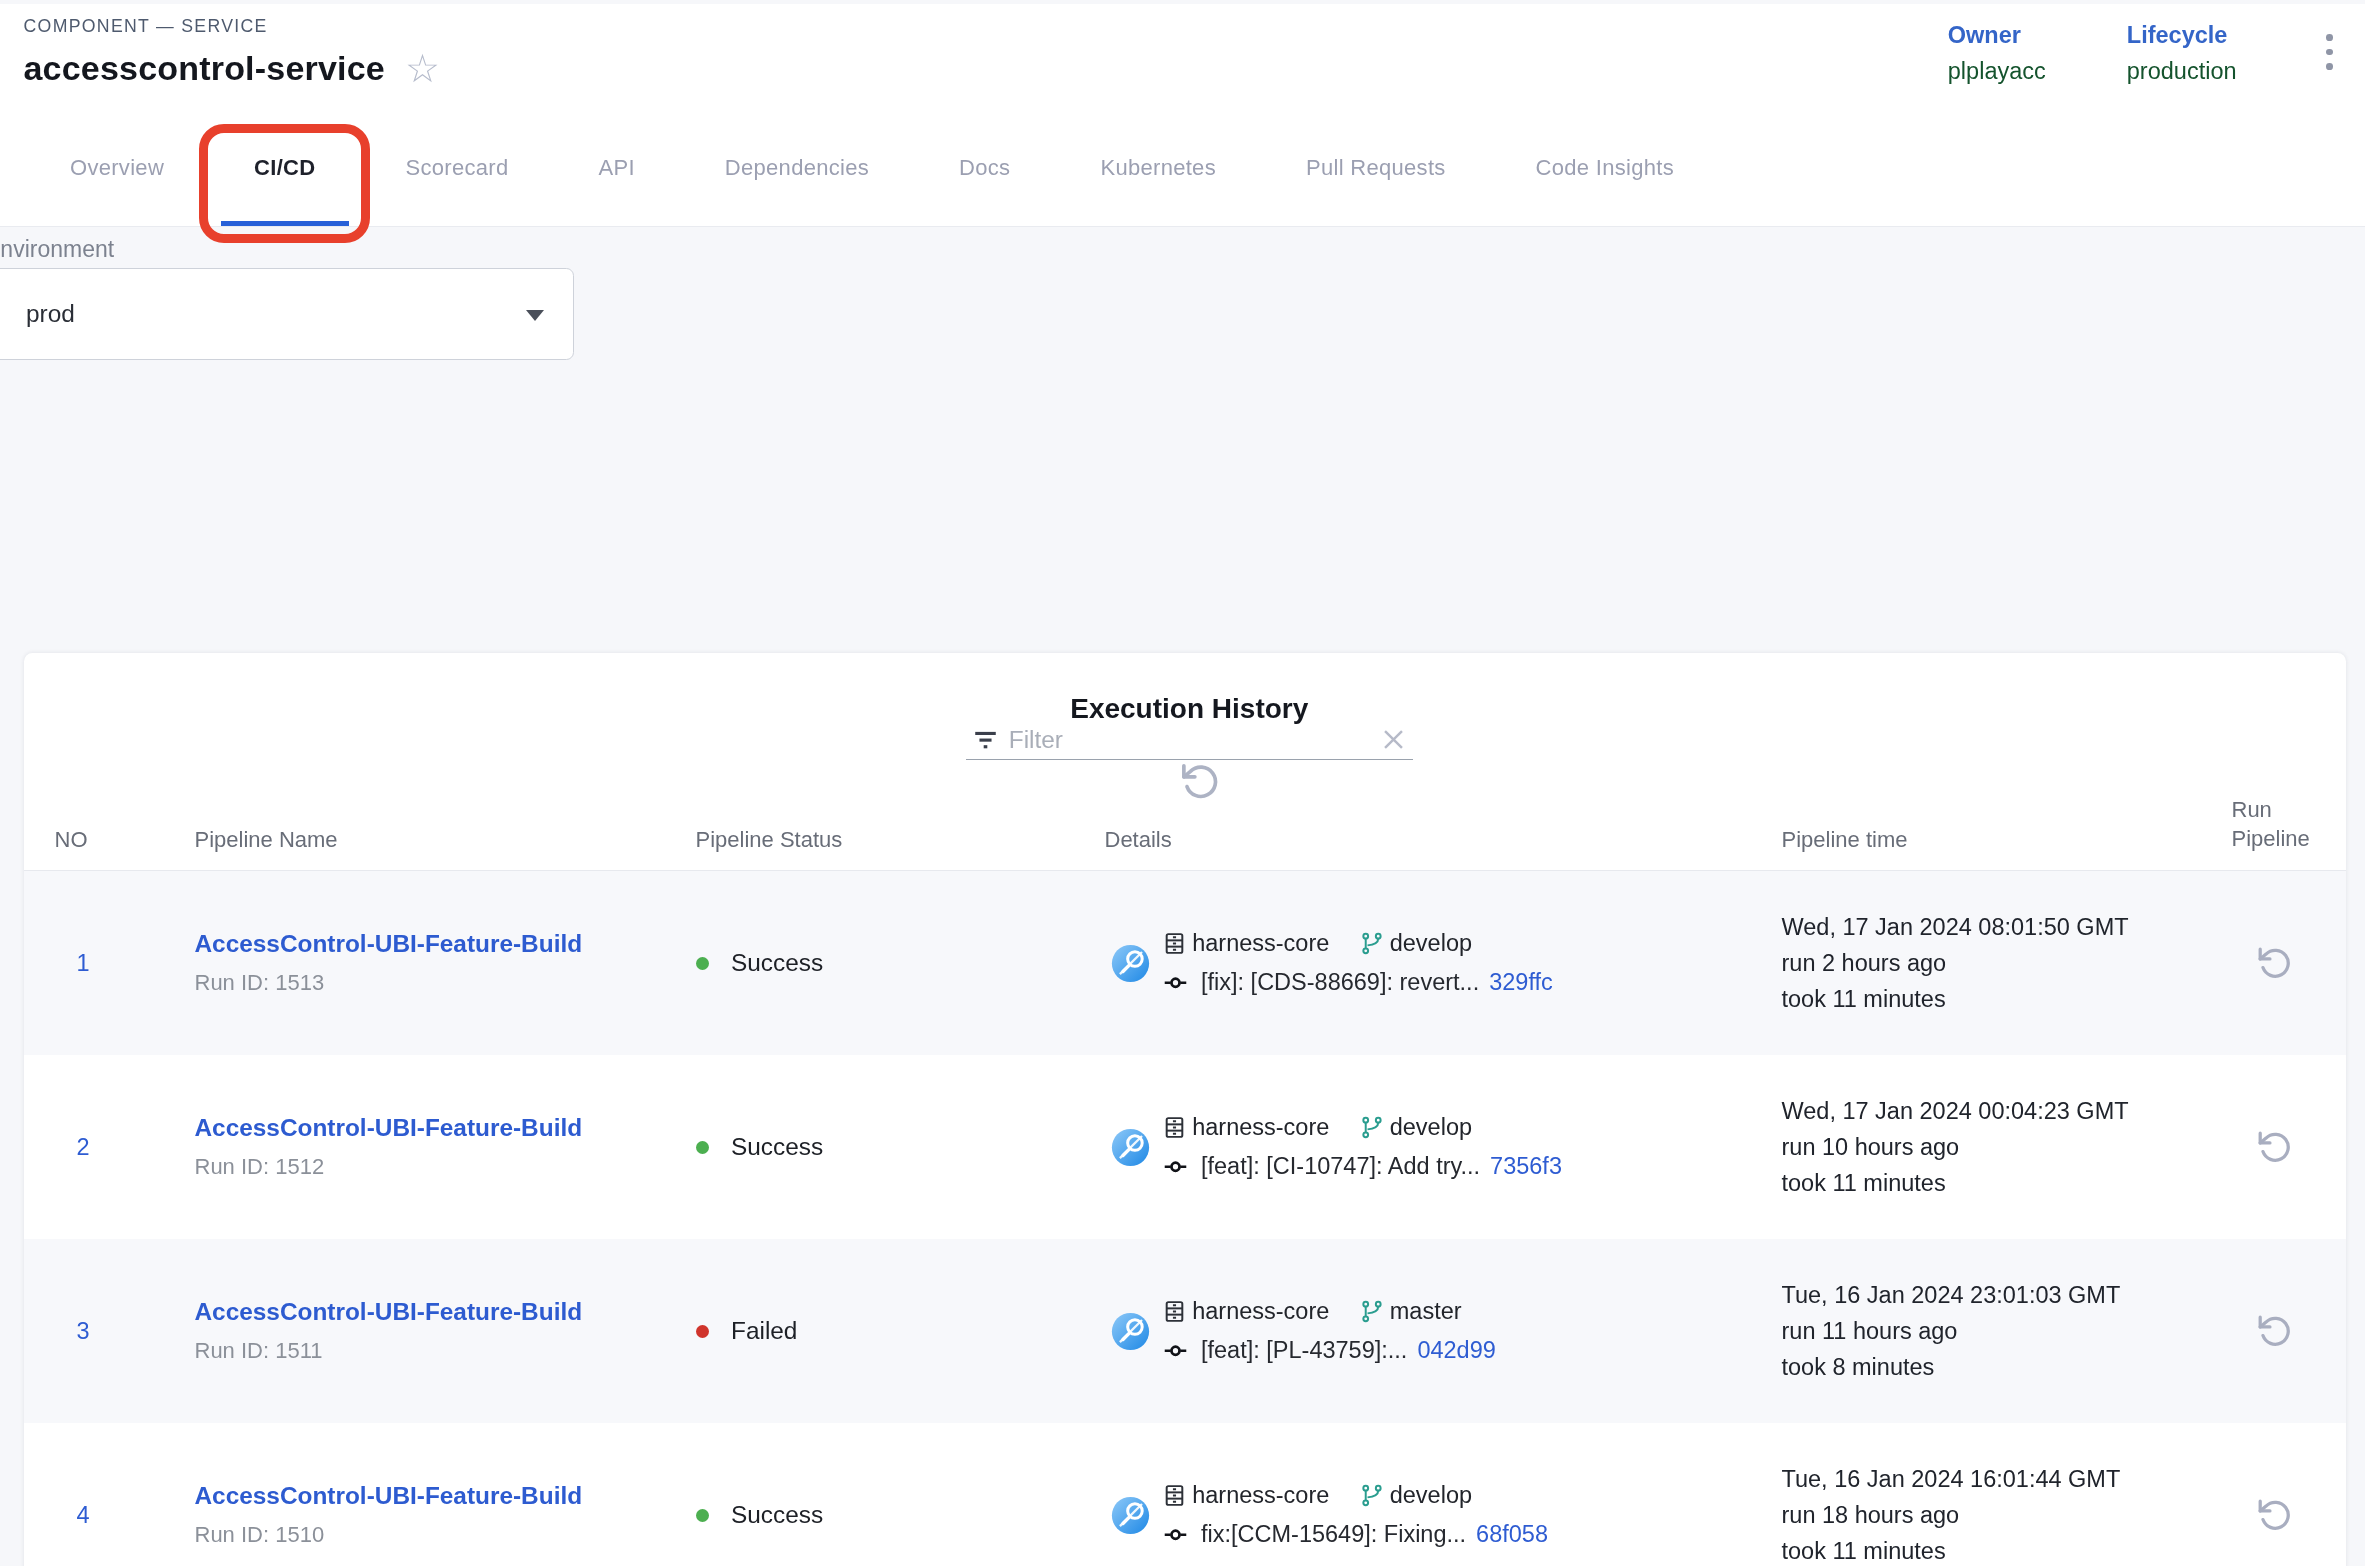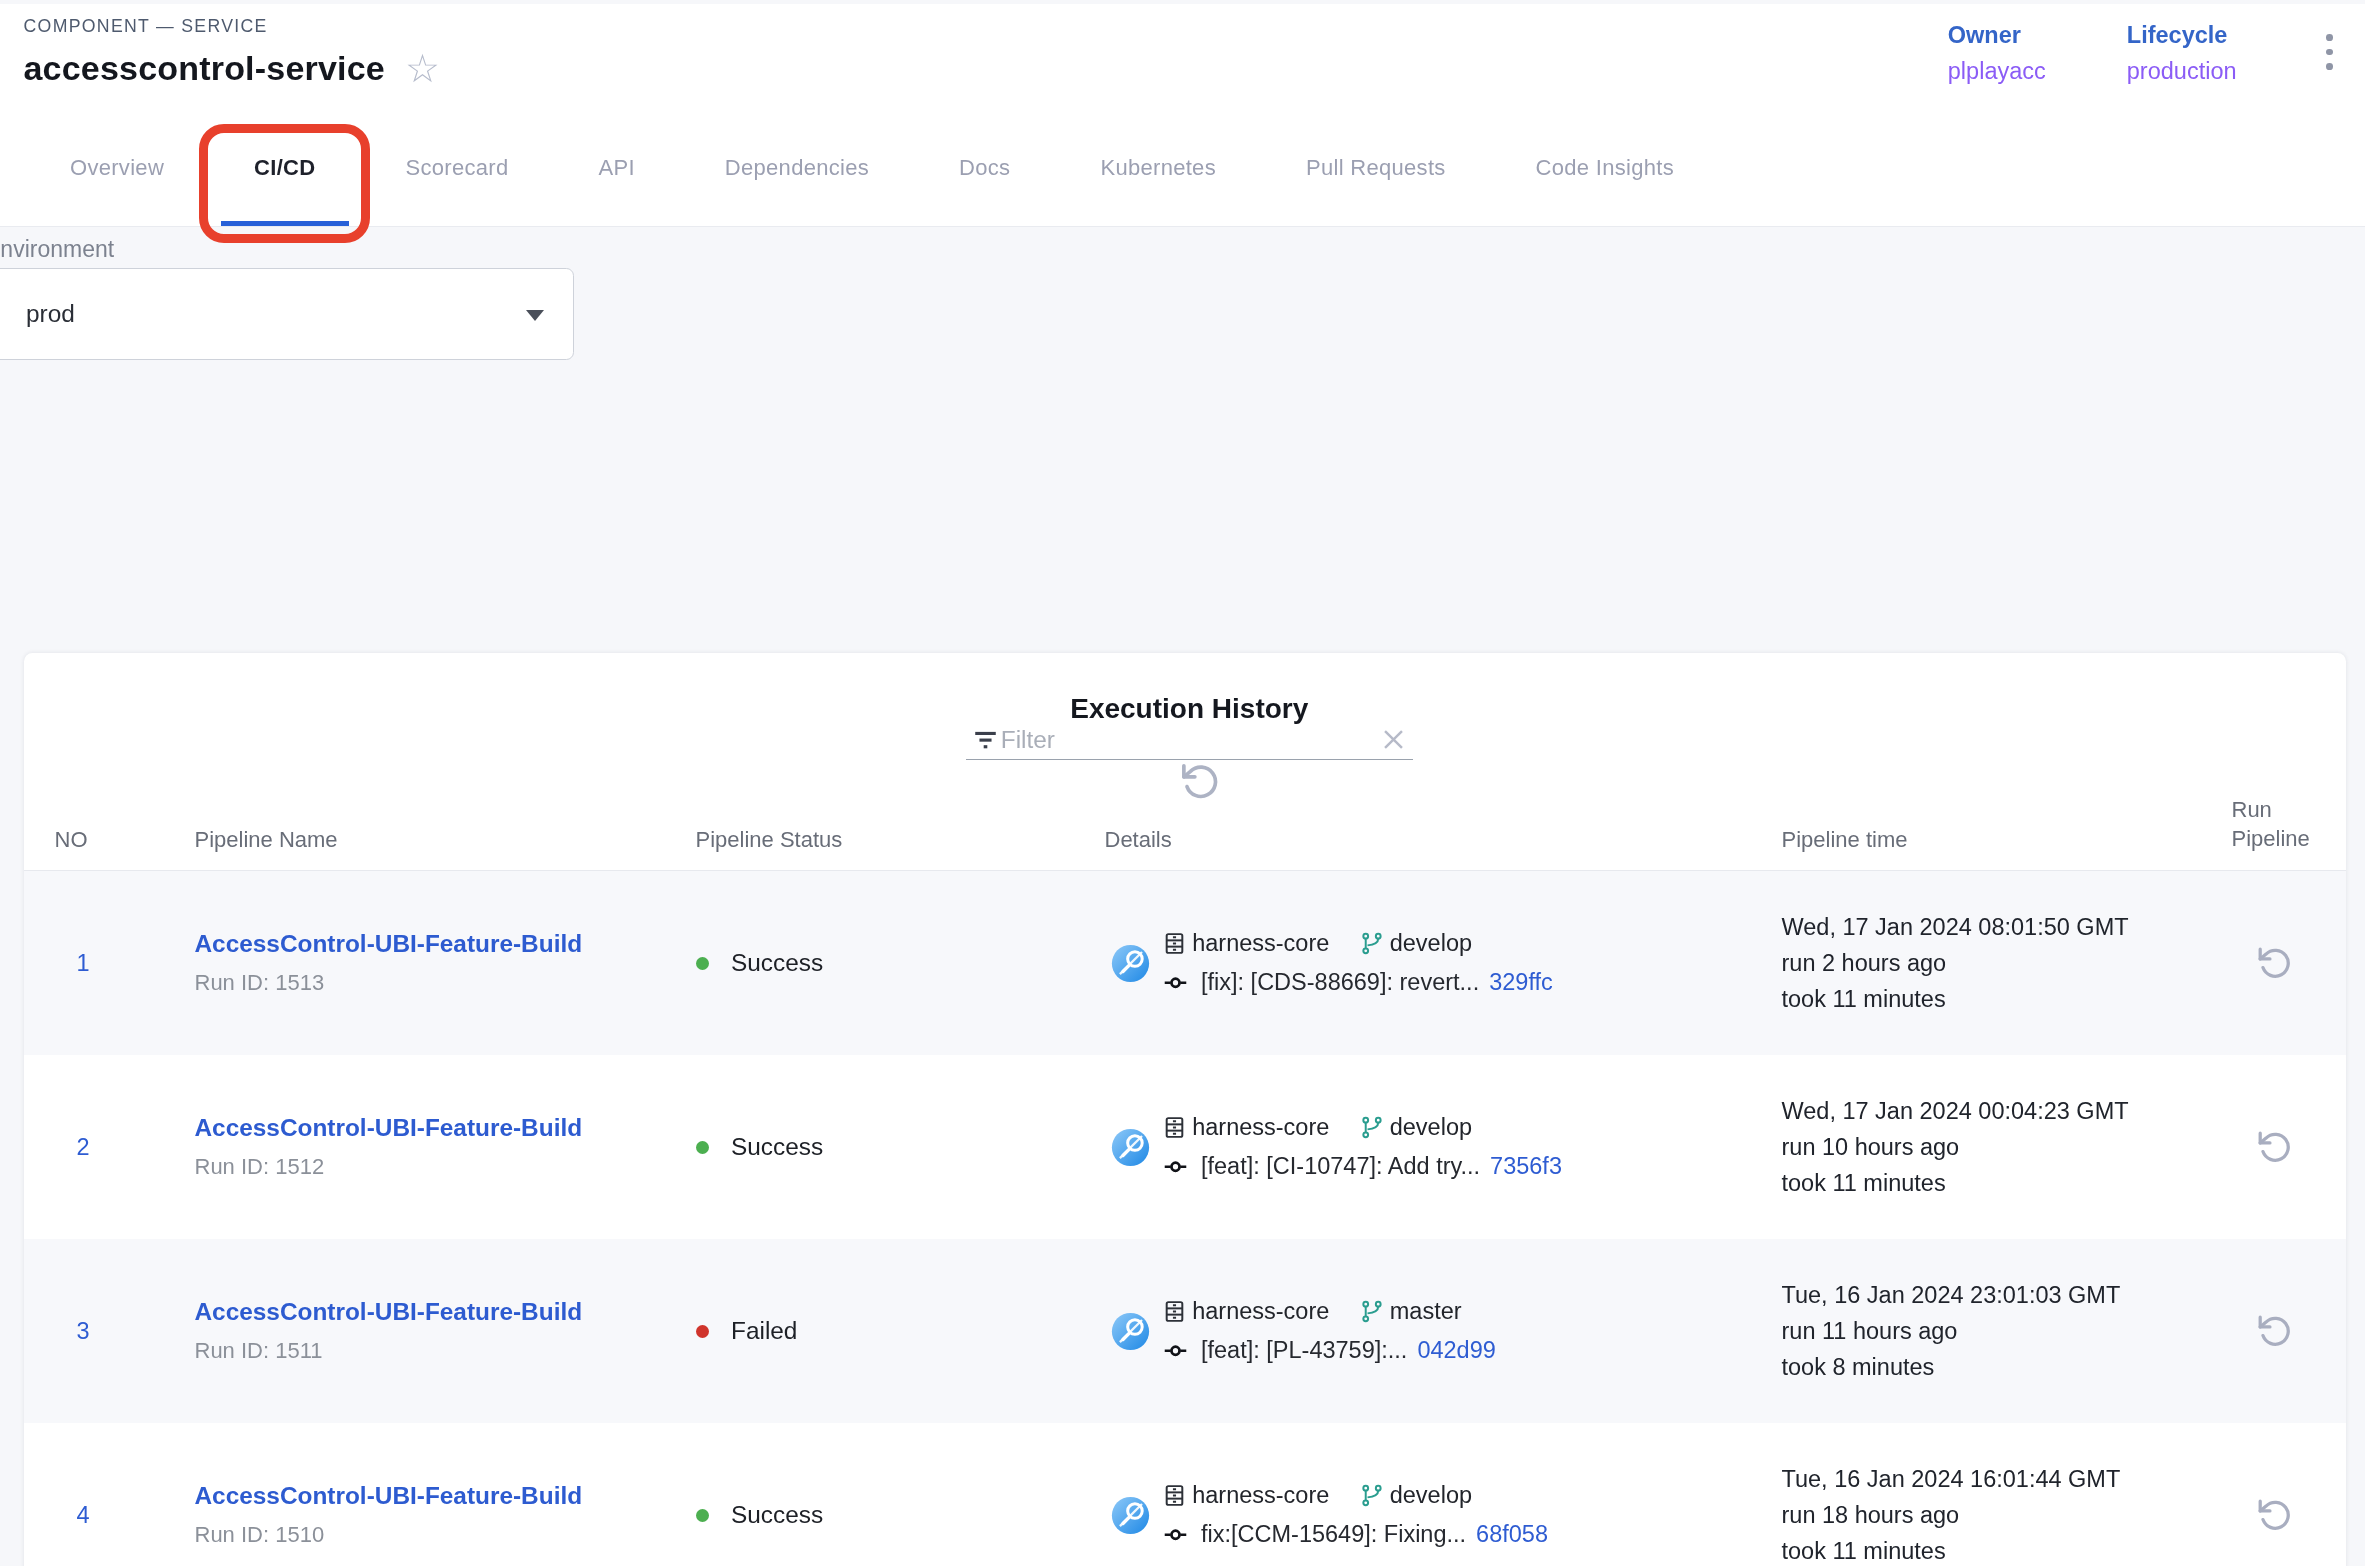--- a/index.html
+++ b/index.html
@@ -17,21 +17,21 @@
     display:flex; align-items:flex-start; justify-content:space-between;
     padding:11.8px 25px 0 23.5px;
   }
   .eyebrow{ font-size:17.7px; letter-spacing:1.3px; color:#4e5a6e; font-weight:500; }
   .title-row{ display:flex; align-items:center; gap:20px; margin-top:11.8px; }
   .page-title{ font-size:34px; font-weight:700; color:#14171e; letter-spacing:0.2px; }
   .star{ font-size:39px; color:#b6bccc; line-height:1; cursor:pointer; }
   .header-meta{ display:flex; align-items:flex-start; gap:81px; padding-top:6.7px; }
   .meta-block{ display:flex; flex-direction:column; gap:8.4px; }
   .meta-label{ color:#3465c8; font-weight:700; font-size:23.5px; }
-  .meta-value{ color:#8b5cf6; font-size:23.5px; }
+  .meta-value{ color:#14532d; font-size:23.5px; }
   .kebab{ display:flex; flex-direction:column; gap:7.6px; padding:11.8px 8.4px; cursor:pointer; }
   .kebab span{ width:6.7px; height:6.7px; border-radius:50%; background:#8f95a6; }
   
   .tabs-bar{
     position:absolute; top:109px; left:0; width:2366px; height:118px;
     background:#fff; display:flex; padding-left:25px;
     border-bottom:0.8px solid #e9ebf0;
   }
   .tab{
     position:relative; padding:0 45px; display:flex; align-items:center;
@@ -61,21 +61,21 @@
   
   .card{
     position:absolute; left:23.5px; right:20px; top:425px; bottom:-67px;
     background:#fff; border-radius:8.4px; box-shadow:0 0.8px 4.2px rgba(30,40,60,0.10);
     padding-top:40px;
   }
   .card-head{ height:76px; display:flex; align-items:center; padding:0 22px 0 31px;flex-direction:column; }
   .card-title{ font-size:28px; font-weight:700; color:#15181f; }
   .spacer{ flex:1; }
   .filter-control{
-    width:447px; height:54px; display:flex; align-items:center; gap:1px;
+    width:447px; height:54px; display:flex; align-items:center; gap:9px;
     border-bottom:1.7px solid #9aa2ad; padding:0 5px 5px 5px;
   }
   .filter-input{
     flex:1; border:none; outline:none; font-size:24.4px; color:#2a2e36; background:transparent;
     font-family:"Liberation Sans", sans-serif; min-width:0;
   }
   .filter-input::placeholder{ color:#a9aeb8; }
   .icon-btn{ background:none; border:none; cursor:pointer; display:flex; align-items:center; justify-content:center; padding:0; }
   .head-refresh{ margin-left:32px; margin-right:10px; }
   

